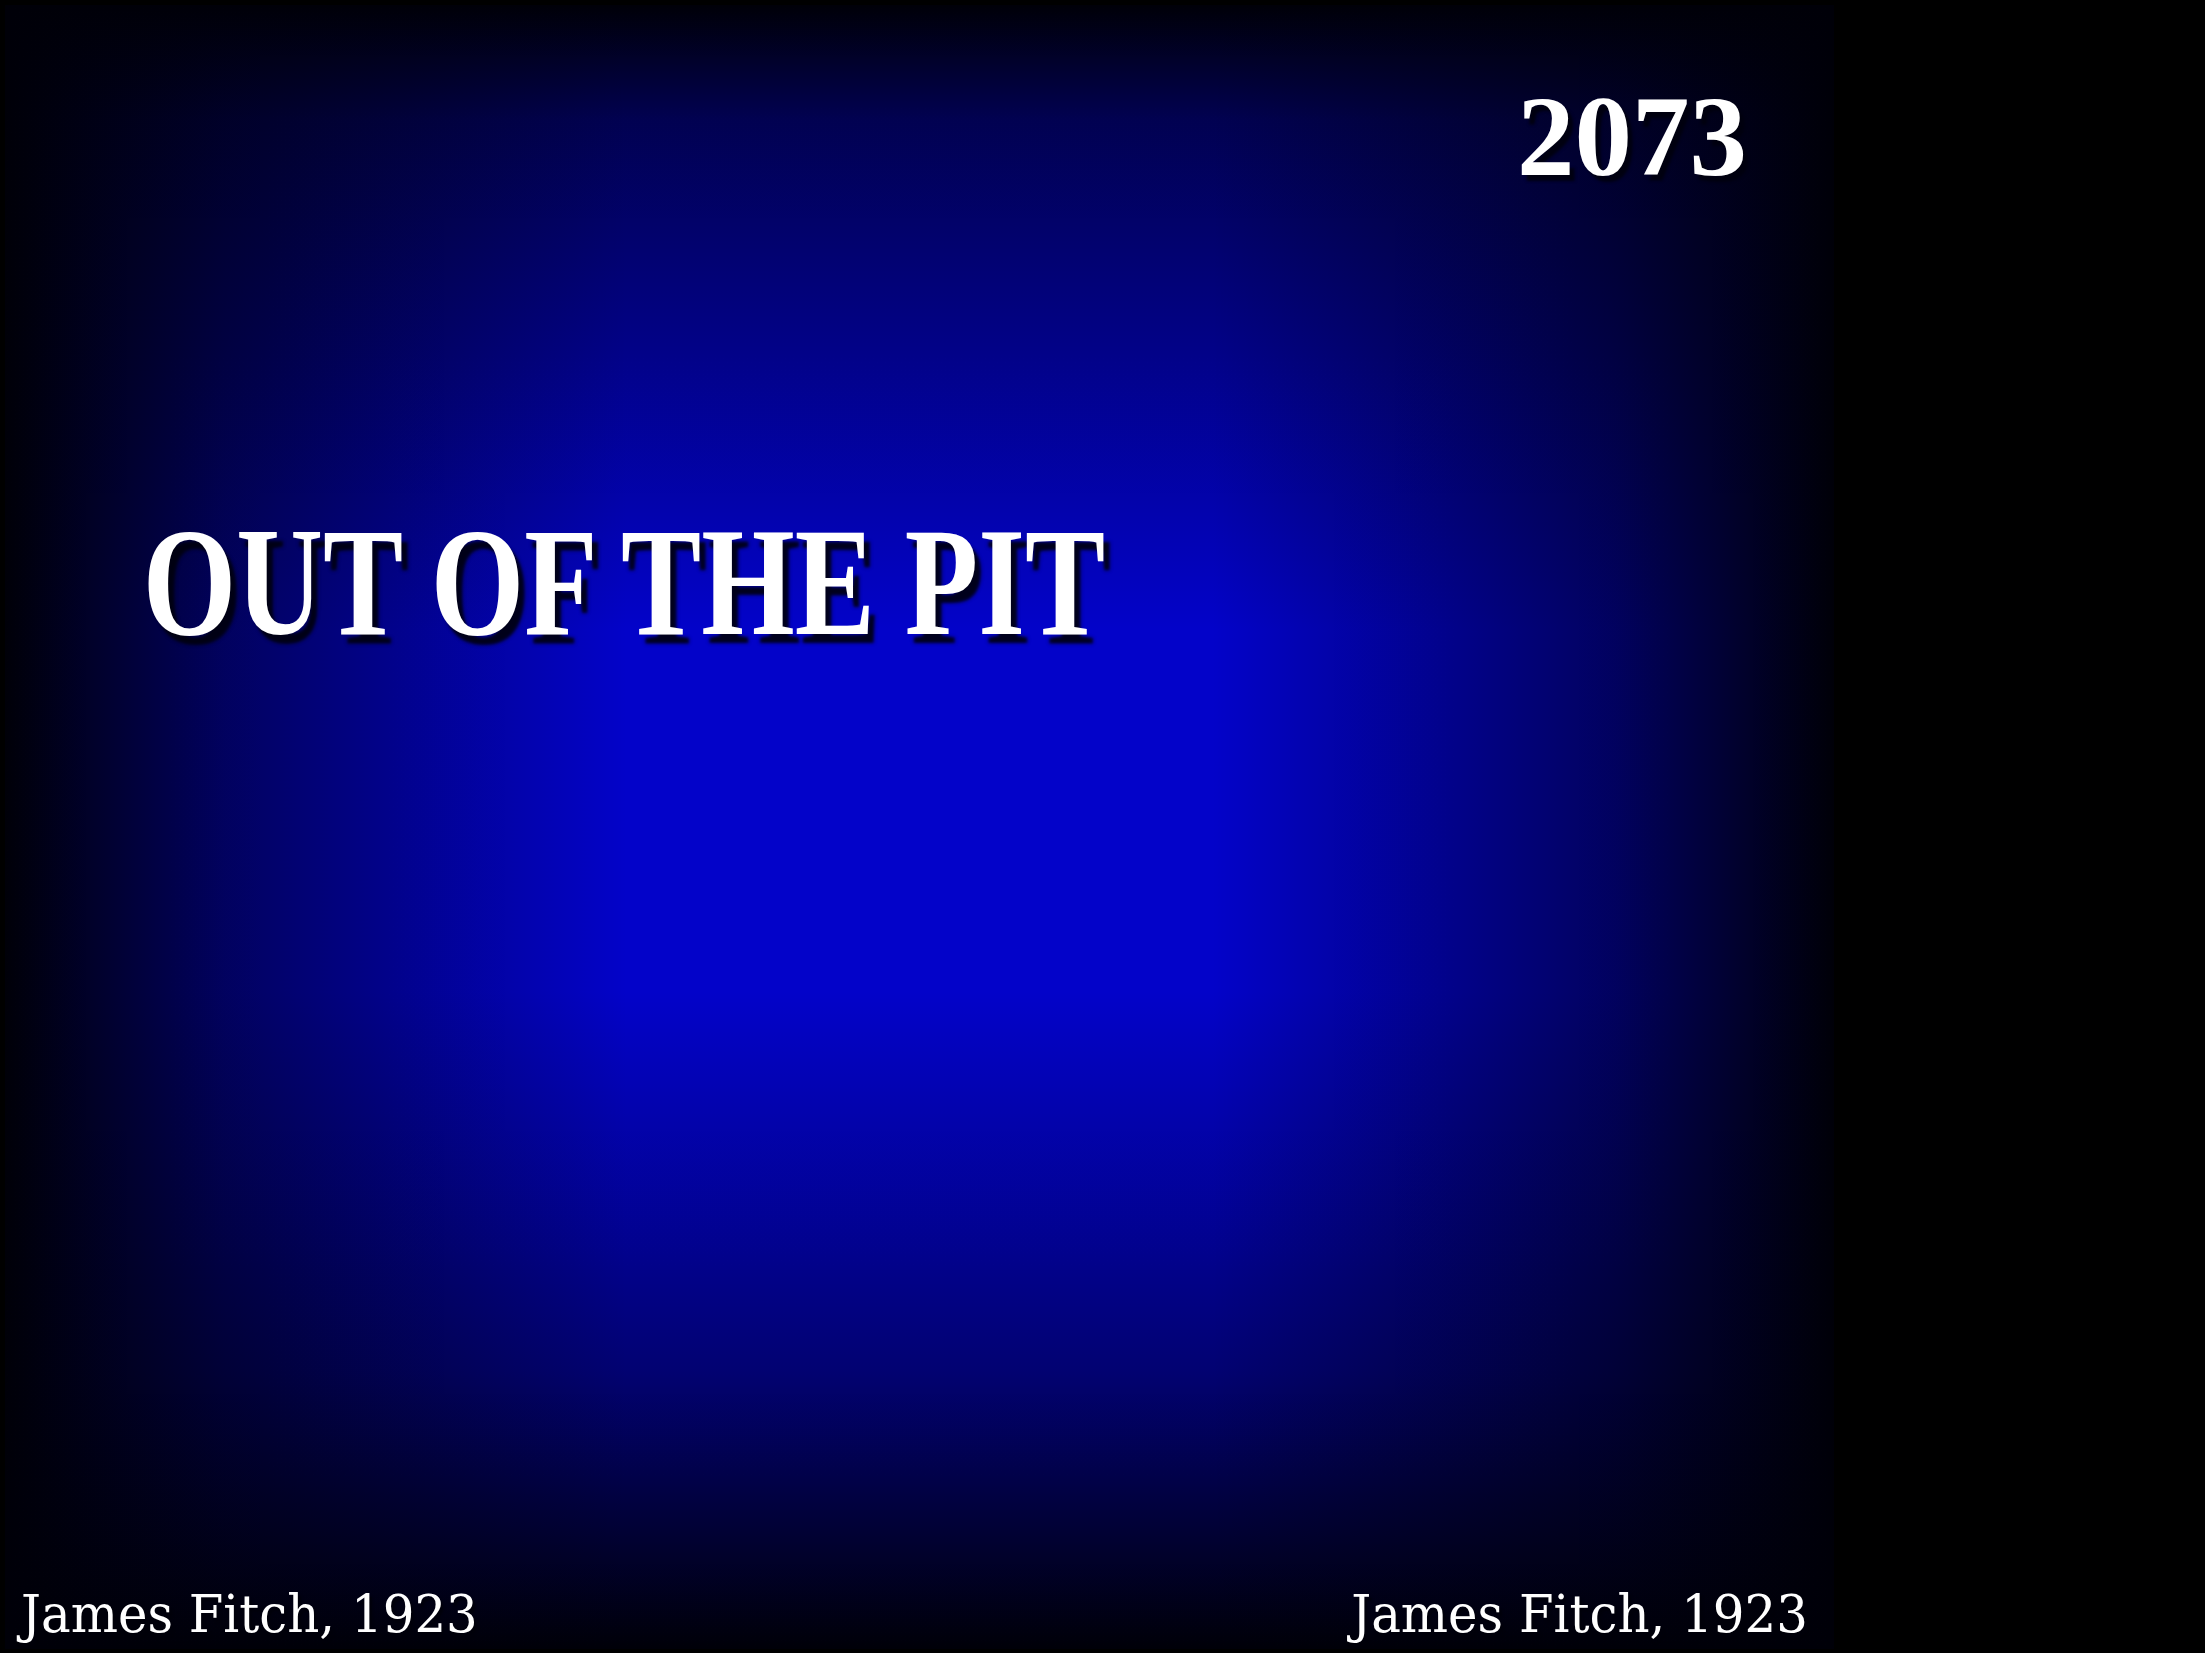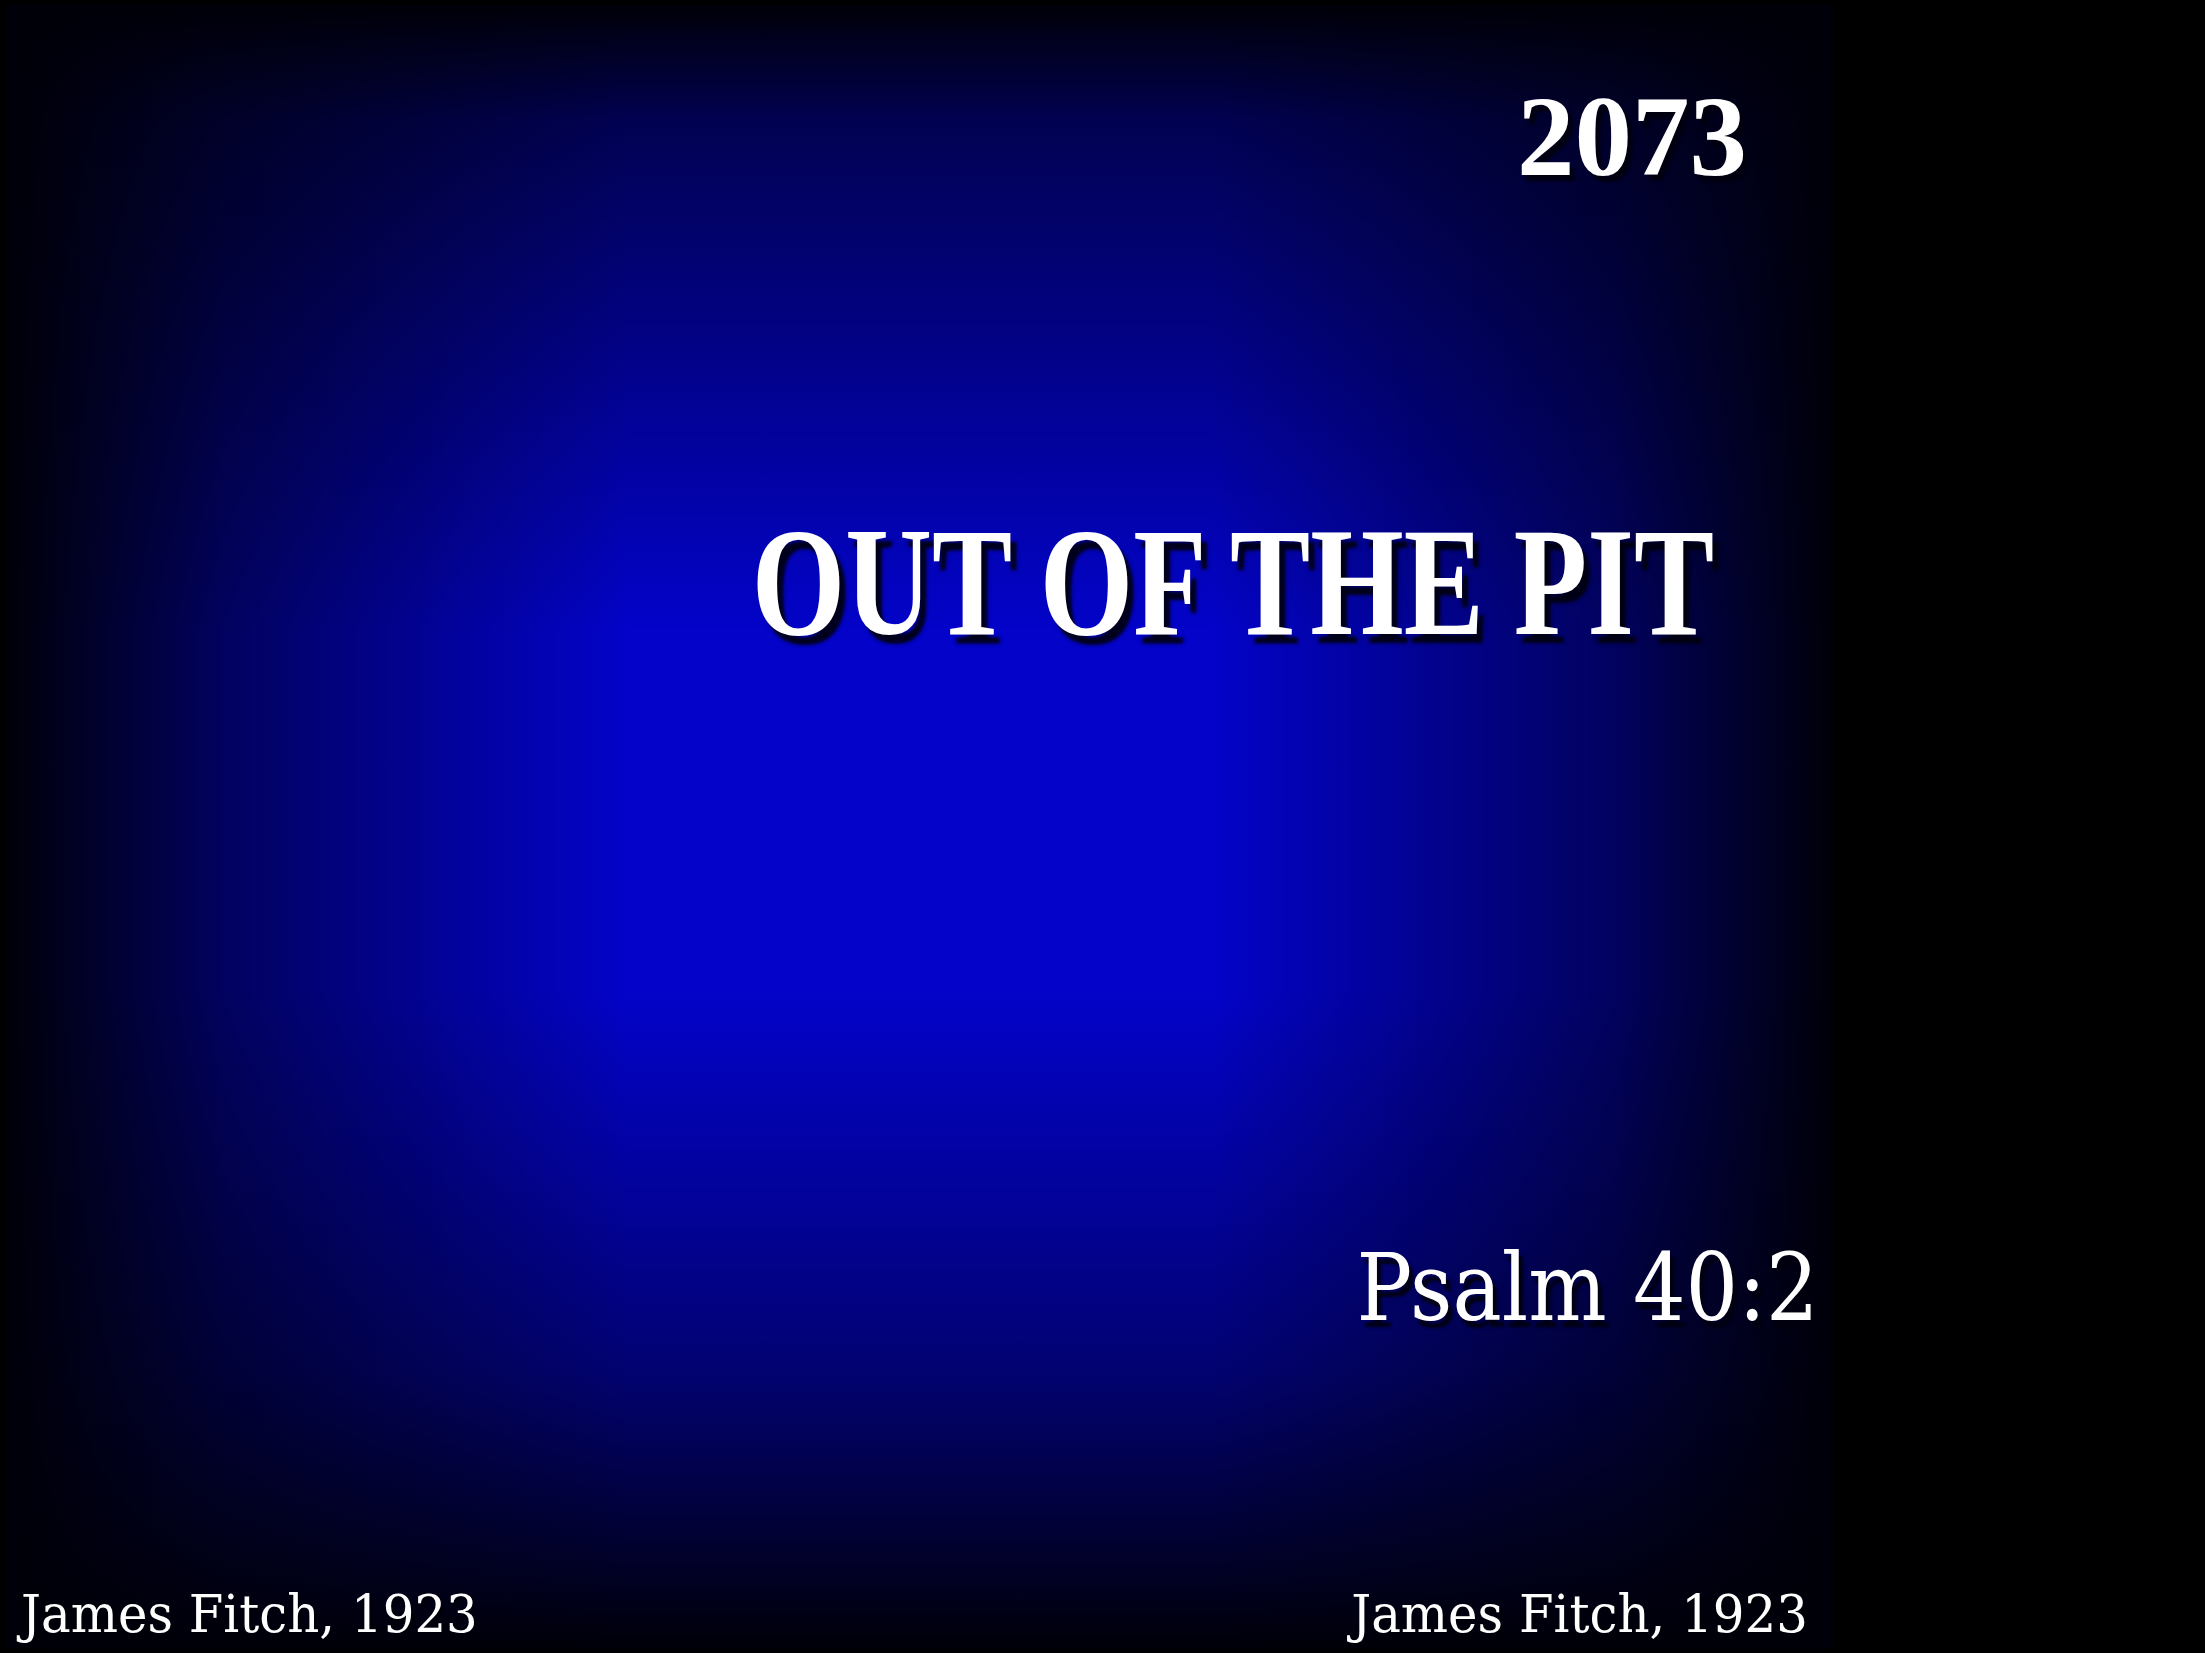--- a/index.html
+++ b/index.html
@@ -28,23 +28,23 @@
         rgba(0,0,8,1) 0%,
         rgba(0,0,8,0.62) 7%,
         rgba(0,0,8,0) 38%,
         rgba(0,0,8,0) 60%,
         rgba(0,0,8,0.45) 83%,
         rgba(0,0,8,1) 100%);
     color: #ffffff;
   }
   .abs-center-row {
     position: absolute;
-    left: 16px;
+    left: 2px;
     width: 100%;
-    text-align: right;
+    text-align: left;
     text-decoration: underline;
   }
   .slide-number {
     position: absolute;
     top: 74px;
     right: 87px;
     font-family: "Liberation Serif", serif;
     font-weight: bold;
     font-size: 115px;
     line-height: 1;
@@ -111,22 +111,19 @@
 
 <div class="slide">
 
   <div class="slide-number">2073</div>
 
   <div class="abs-center-row title-row">
     <div class="title">OUT OF THE PIT</div>
   </div>
 
 
-  <div class="abs-center-row reference-row">
-    <div class="reference">Psalm 40:2</div>
-  </div>
 
   <div class="credit credit-left">James Fitch, 1923</div>
 
   <div class="credit credit-right">James Fitch, 1923</div>
 
 </div>
 
 
 </body></html>

